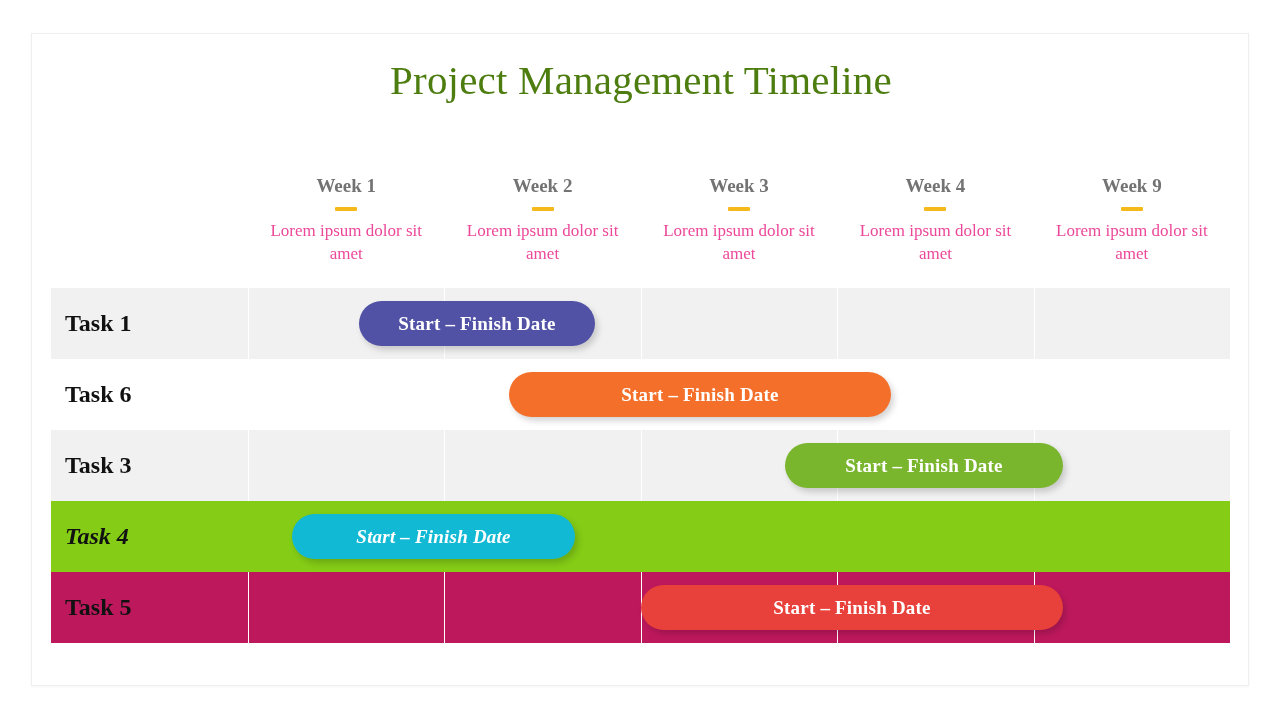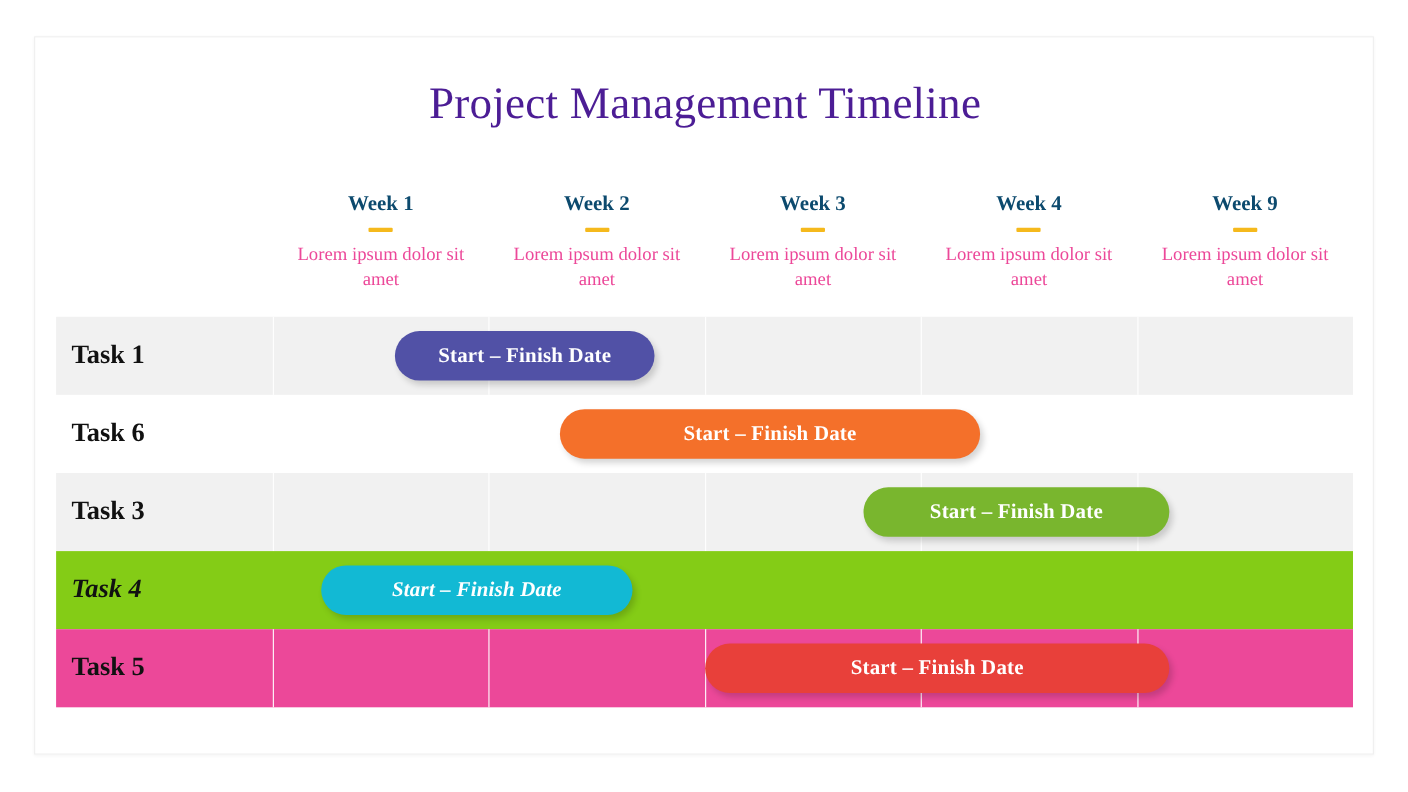--- a/index.html
+++ b/index.html
@@ -28,27 +28,27 @@
     height: 653px;
     background: #ffffff;
     border: 1px solid #efefef;
     box-shadow: 0 1px 3px rgba(0,0,0,0.045);
   }
 
   
   #title {
     position: absolute;
     left: 0;
-    top: 35px;
+    top: 22px;
     width: 1218px;
     text-align: center;
     font-family: "Liberation Serif", serif;
     font-size: 41px;
     font-weight: 400;
-    color: #4c1d95;
+    color: #4d7c0f;
     letter-spacing: 0.2px;
     white-space: nowrap;
   }
 
   
   #week-header {
     position: absolute;
     left: 216px;          
     top: 140px;
     width: 982px;         
@@ -59,21 +59,21 @@
   .week-col {
     flex: 1 1 0;
     text-align: center;
     padding: 0 6px;
   }
 
   .week-name {
     font-family: "Liberation Serif", serif;
     font-size: 19px;
     font-weight: 700;
-    color: #0c4a6e;
+    color: #737373;
     line-height: 24px;
     white-space: nowrap;
   }
 
   .week-dash {
     width: 22px;
     height: 4px;
     background: #f5b91c;
     margin: 9px auto 8px auto;
     border-radius: 1px;
@@ -204,21 +204,21 @@
           <div class="col-divider" style="left: 589.8px;"></div>
           <div class="col-divider" style="left: 786.2px;"></div>
           <div class="col-divider" style="left: 982.6px;"></div>
           <div class="task-label">Task 3</div>
           <div class="gantt-bar" style="left: 734px; width: 278px; top: 13px; background: rgb(121, 182, 46); color: rgb(255, 255, 255);">Start – Finish Date</div>
         </div>
         <div class="task-row plain" style="top: 213px; background: #84cc16; font-style: italic;">
           <div class="task-label">Task 4</div>
           <div class="gantt-bar" style="left: 241px; width: 283px; top: 13px; background: rgb(18, 185, 212); color: rgb(255, 255, 255);">Start – Finish Date</div>
         </div>
-        <div class="task-row shaded" style="top: 284px; background: #ec4899;">
+        <div class="task-row shaded" style="top: 284px; background: #be185d;">
           <div class="col-divider" style="left: 197px;"></div>
           <div class="col-divider" style="left: 393.4px;"></div>
           <div class="col-divider" style="left: 589.8px;"></div>
           <div class="col-divider" style="left: 786.2px;"></div>
           <div class="col-divider" style="left: 982.6px;"></div>
           <div class="task-label">Task 5</div>
           <div class="gantt-bar" style="left: 590px; width: 422px; top: 13px; background: rgb(232, 64, 58); color: rgb(255, 255, 255);">Start – Finish Date</div>
         </div>
       </div>
 

